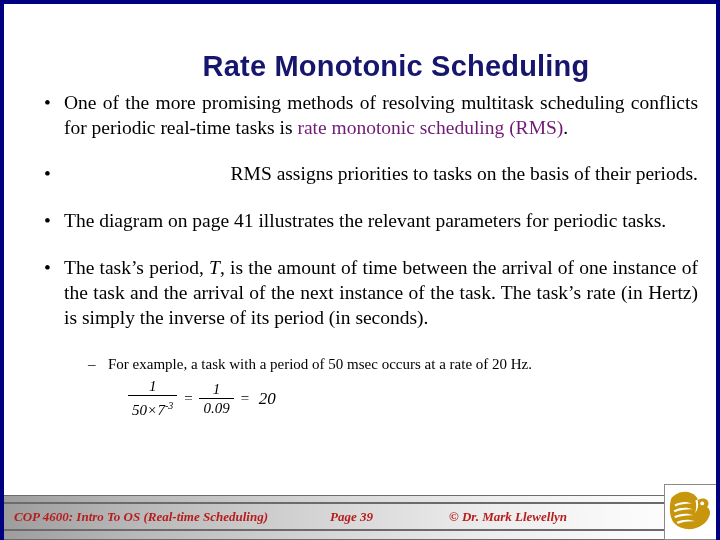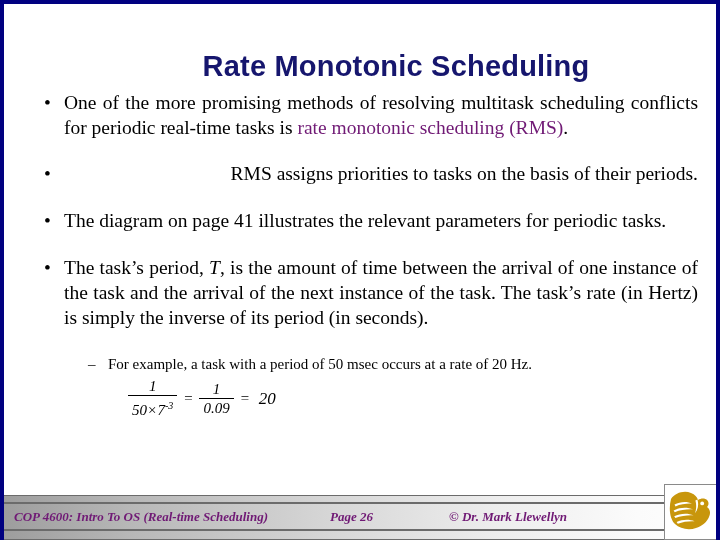--- a/index.html
+++ b/index.html
@@ -162,21 +162,21 @@
     top: 8px;
     left: 0;
     width: 660px;
     height: 27px;
     display: flex;
     align-items: center;
     font-family: "Liberation Serif", "DejaVu Serif", serif;
     font-style: italic;
     font-weight: bold;
     font-size: 13px;
-    color: #701a75;
+    color: #b91c1c;
     white-space: nowrap;
   }
   #footer-course { margin-left: 10px; }
   #footer-page   { margin-left: 62px; }
   #footer-author { margin-left: 76px; }
 
   
   #logo-box {
     position: absolute;
     right: 4px;
@@ -240,21 +240,21 @@
     <span class="eqtail">20</span>
   </div>
 
   <div id="footer">
     <div class="fbar" id="fbar-top"></div>
     <div class="fbar" id="fbar-middle"></div>
     <div class="fbar" id="fbar-bottom"></div>
 
     <div id="footer-text">
       <span id="footer-course">COP 4600: Intro To OS  (Real-time Scheduling)</span>
-      <span id="footer-page">Page 26</span>
+      <span id="footer-page">Page 39</span>
       <span id="footer-author">© Dr. Mark Llewellyn</span>
     </div>
 
     <div id="logo-box">
       <svg width="54" height="54" viewBox="0 0 54 54" xmlns="http://www.w3.org/2000/svg" aria-hidden="true">
         <rect x="0" y="0" width="54" height="54" fill="#ffffff"></rect>
         <g fill="#c8960c">
 
           <path d="M6 14 C10 8, 19 5, 26 8 C30 9.6, 32 12, 33 15
                    C36 13, 40 13, 42 15 C44 17, 44 20, 42 22

